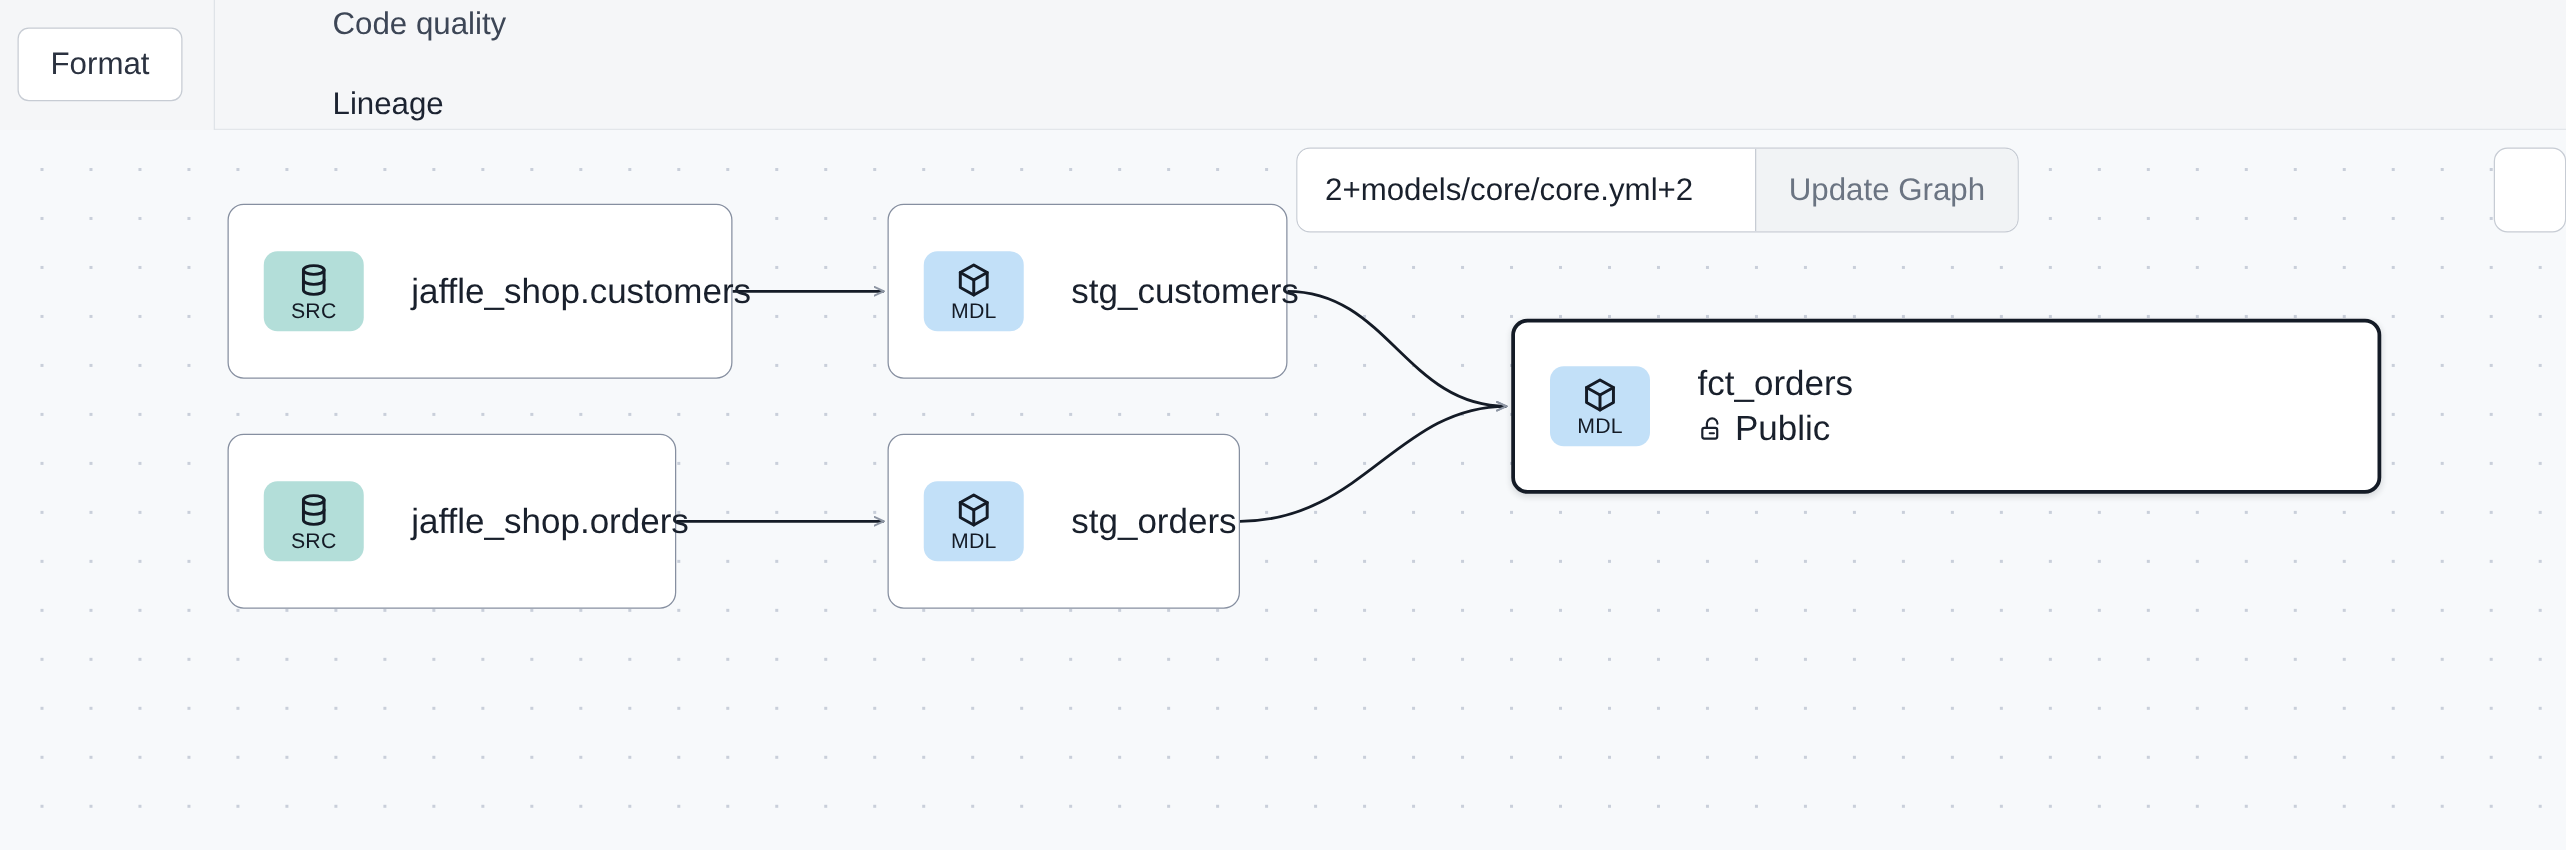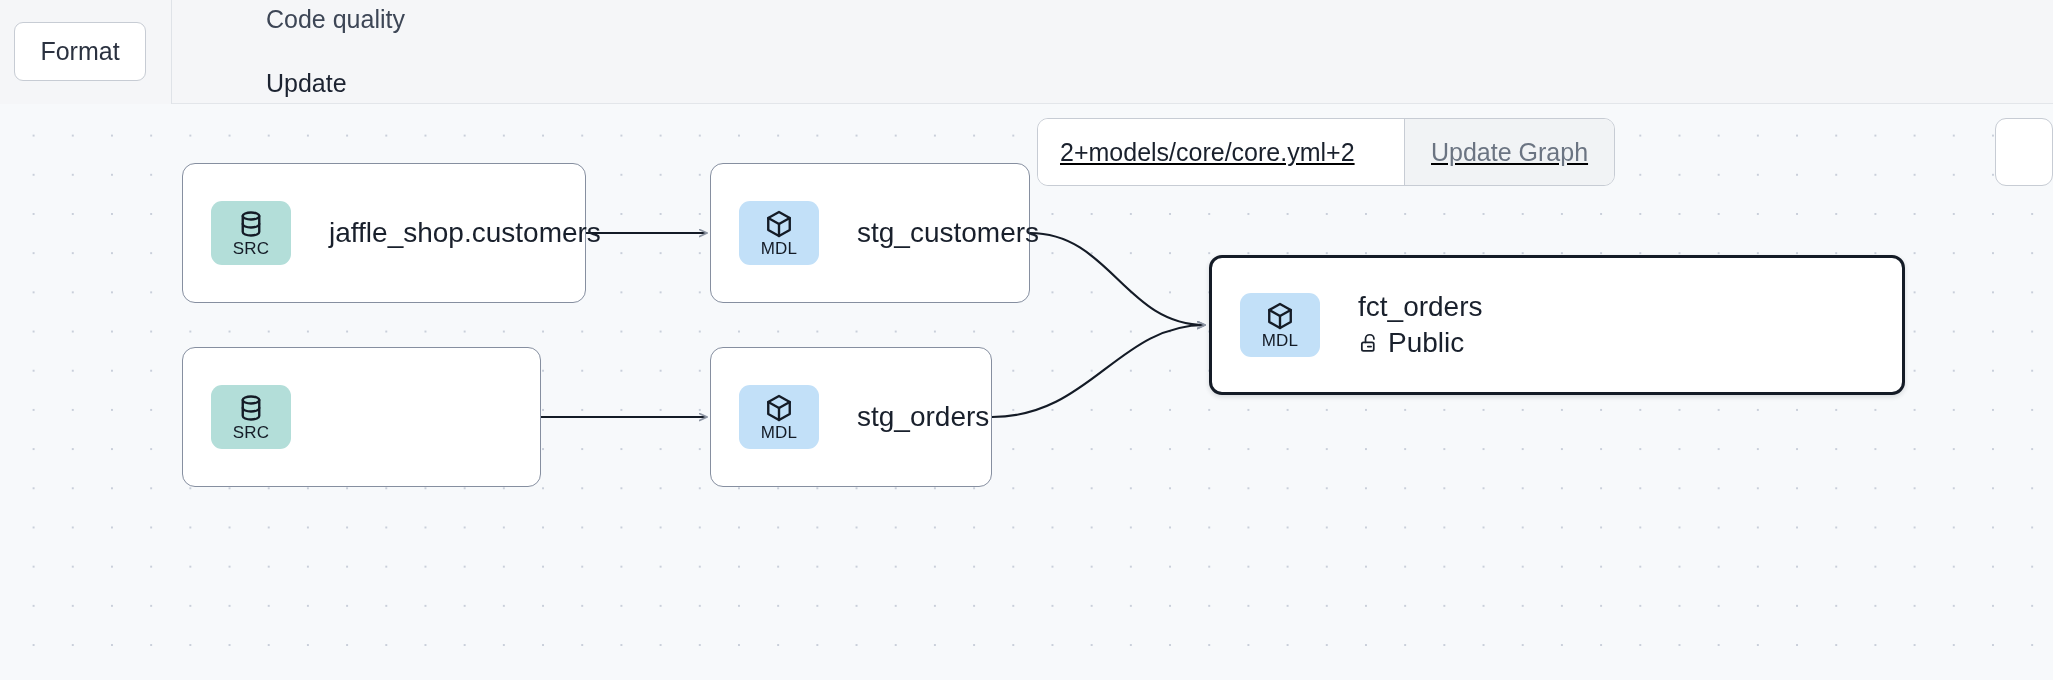--- a/index.html
+++ b/index.html
@@ -120,21 +120,20 @@
   
   .ctl-group {
     position: absolute;
     display: flex;
     height: 68px;
     border: 1.5px solid #c7ccd4;
     border-radius: 11px;
     background: #ffffff;
     overflow: hidden;
     z-index: 6;
-    text-decoration: underline;
   }
   .ctl-input {
     display: flex; align-items: center;
     padding: 0 22px;
     font-size: 25px;
     color: #19202c;
     background: #ffffff;
     white-space: nowrap;
     border: none; outline: none;
     height: 100%;
@@ -164,21 +163,21 @@
 <body>
 
 <div class="app">
 
   <div class="topbar">
     <div class="format-zone">
       <div class="format-btn">Format</div>
     </div>
     <div class="tabs">
       <div class="tab">Code quality</div>
-      <div class="tab active">Update</div>
+      <div class="tab active">Lineage</div>
     </div>
   </div>
 
   <div class="canvas">
 
     <svg class="edges" width="2053" height="576" viewBox="0 0 2053 576">
       <defs>
         <marker id="arrow" markerWidth="9" markerHeight="9" refX="8" refY="4.5" orient="auto" markerUnits="userSpaceOnUse">
           <path d="M0,0.8 L8,4.5 L0,8.2" fill="none" stroke="#8d95a3" stroke-width="1.6"></path>
         </marker>
@@ -222,20 +221,23 @@
     </div>
 
     <div class="node" style="left:182px; top:243px; width:359px; height:140px;">
       <div class="badge src">
         <svg width="30" height="30" viewBox="0 0 24 24" fill="none" stroke="#141b26" stroke-width="1.9" stroke-linecap="round" stroke-linejoin="round">
           <ellipse cx="12" cy="5.6" rx="6.6" ry="2.8"></ellipse>
           <path d="M5.4,5.6 v12.8 c0,1.55 2.95,2.8 6.6,2.8 s6.6,-1.25 6.6,-2.8 V5.6"></path>
           <path d="M5.4,12 c0,1.55 2.95,2.8 6.6,2.8 s6.6,-1.25 6.6,-2.8"></path>
         </svg>
         <span class="badge-text">SRC</span>
+      </div>
+      <div class="node-body">
+        <div class="node-title">jaffle_shop.orders</div>
       </div>
     </div>
 
     <div class="node" style="left:710px; top:243px; width:282px; height:140px;">
       <div class="badge mdl">
         <svg width="30" height="30" viewBox="0 0 24 24" fill="none" stroke="#141b26" stroke-width="1.9" stroke-linecap="round" stroke-linejoin="round">
           <path d="M12,2.4 L20.6,7.2 L20.6,16.8 L12,21.6 L3.4,16.8 L3.4,7.2 Z"></path>
           <path d="M3.4,7.2 L12,12 L20.6,7.2"></path>
           <path d="M12,12 L12,21.6"></path>
         </svg>

